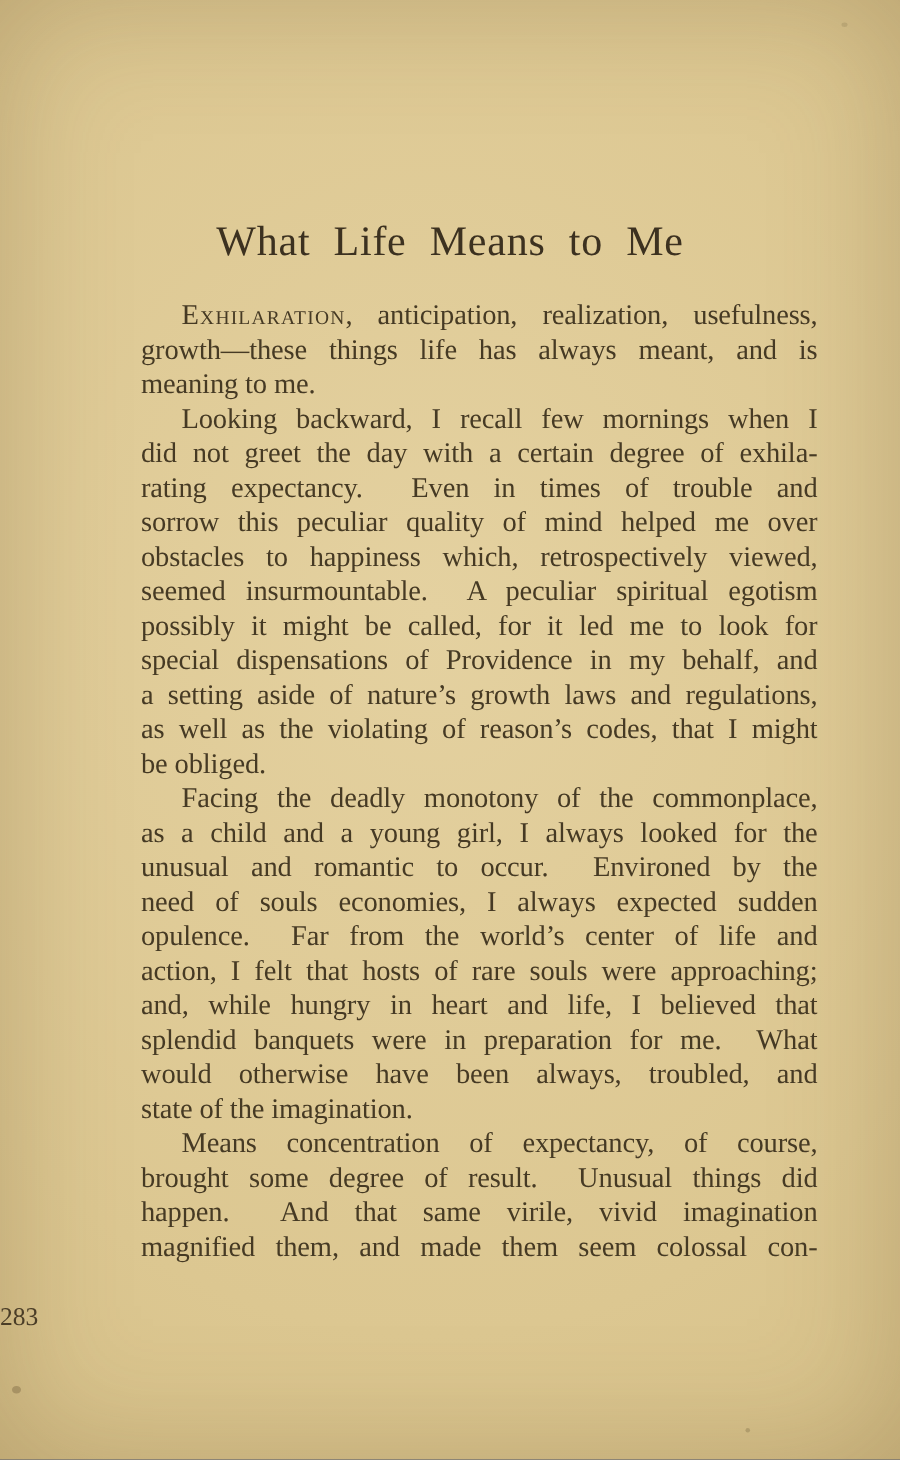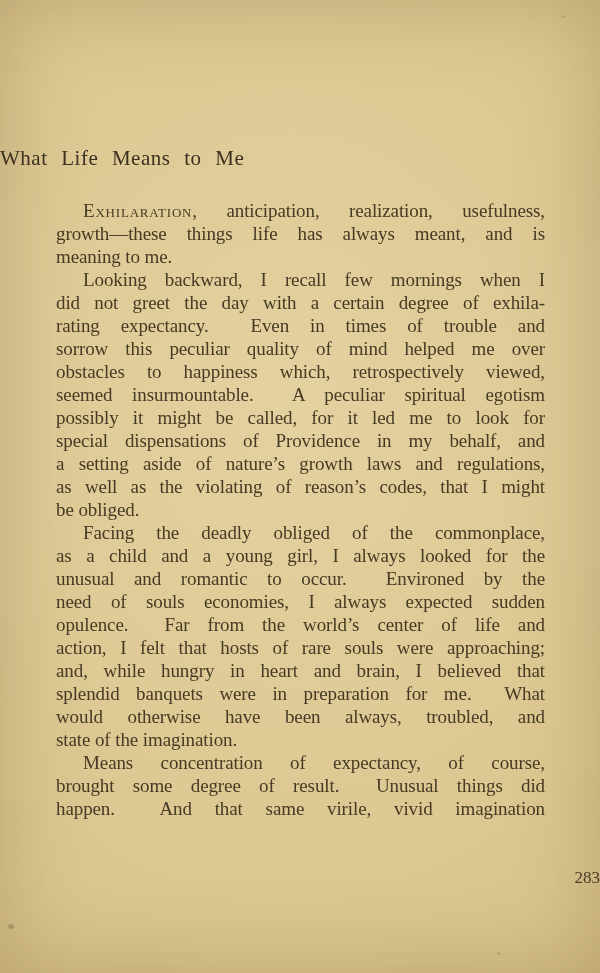--- a/index.html
+++ b/index.html
@@ -5,35 +5,35 @@
   html,body { margin:0; padding:0; background:#777; }
   .page {
     position:relative; width:600px; height:973px; overflow:hidden;
     background: radial-gradient(ellipse 130% 95% at 48% 42%, #e4d1a0 0%, #dcc791 52%, #d1ba80 100%);
     box-shadow: inset 0 0 85px rgba(105,80,40,.28);
     font-family:"Liberation Serif","DejaVu Serif",serif;
     color:#463a24;
   }
   .title {
     position:absolute; top:146px; left:0; right:0; margin:0;
-    font-size:21px; font-weight:normal;
+    text-align:center; font-size:28px; font-weight:normal;
     word-spacing:8px; letter-spacing:.5px; color:#3c3120;
   }
   .body { position:absolute; top:199px; left:56px; width:489px; }
   .line {
     font-size:19px; line-height:23px; height:23px;
     text-align:justify; text-align-last:justify;
-    letter-spacing:-0.1px; overflow:hidden; white-space:normal;
+    letter-spacing:-0.1px; overflow:hidden; white-space:normal;margin-left:38px;
   }
   .indent { text-indent:27px; }
   .endline { text-align-last:left; }
   .lead { font-variant:small-caps; letter-spacing:.8px; }
   .pagenum {
     position:absolute; top:868px; left:0; right:0;
-    text-align:right; font-size:17px; color:#4a3d27;
+    text-align:left; font-size:17px; color:#4a3d27;
   }
   .speck { position:absolute; border-radius:50%; background:#85724a; }
   .speck-1 { left:8px; top:924px; width:6px; height:5px; opacity:.5; }
   .speck-2 { left:497px; top:952px; width:3px; height:3px; opacity:.4; }
   .speck-3 { left:561px; top:15px; width:4px; height:3px; opacity:.25; }
 </style>
 </head>
 <body>
 
 <div class="page">
@@ -50,34 +50,35 @@
     <div class="line">rating expectancy.&nbsp; Even in times of trouble and</div>
     <div class="line">sorrow this peculiar quality of mind helped me over</div>
     <div class="line">obstacles to happiness which, retrospectively viewed,</div>
     <div class="line">seemed insurmountable.&nbsp; A peculiar spiritual egotism</div>
     <div class="line">possibly it might be called, for it led me to look for</div>
     <div class="line">special dispensations of Providence in my behalf, and</div>
     <div class="line">a setting aside of nature’s growth laws and regulations,</div>
     <div class="line">as well as the violating of reason’s codes, that I might</div>
     <div class="line endline">be obliged.</div>
 
-    <div class="line indent">Facing the deadly obliged of the commonplace,</div>
+    <div class="line indent">Facing the deadly monotony of the commonplace,</div>
     <div class="line">as a child and a young girl, I always looked for the</div>
     <div class="line">unusual and romantic to occur.&nbsp; Environed by the</div>
     <div class="line">need of souls economies, I always expected sudden</div>
     <div class="line">opulence.&nbsp; Far from the world’s center of life and</div>
     <div class="line">action, I felt that hosts of rare souls were approaching;</div>
-    <div class="line">and, while hungry in heart and brain, I believed that</div>
+    <div class="line">and, while hungry in heart and life, I believed that</div>
     <div class="line">splendid banquets were in preparation for me.&nbsp; What</div>
     <div class="line">would otherwise have been always, troubled, and</div>
     <div class="line endline">state of the imagination.</div>
 
     <div class="line indent">Means concentration of expectancy, of course,</div>
     <div class="line">brought some degree of result.&nbsp; Unusual things did</div>
     <div class="line">happen.&nbsp; And that same virile, vivid imagination</div>
+    <div class="line">magnified them, and made them seem colossal con-</div>
   </div>
 
   <div class="pagenum">283</div>
 
   <div class="speck speck-1"></div>
   <div class="speck speck-2"></div>
   <div class="speck speck-3"></div>
 </div>
 
 </body></html>

